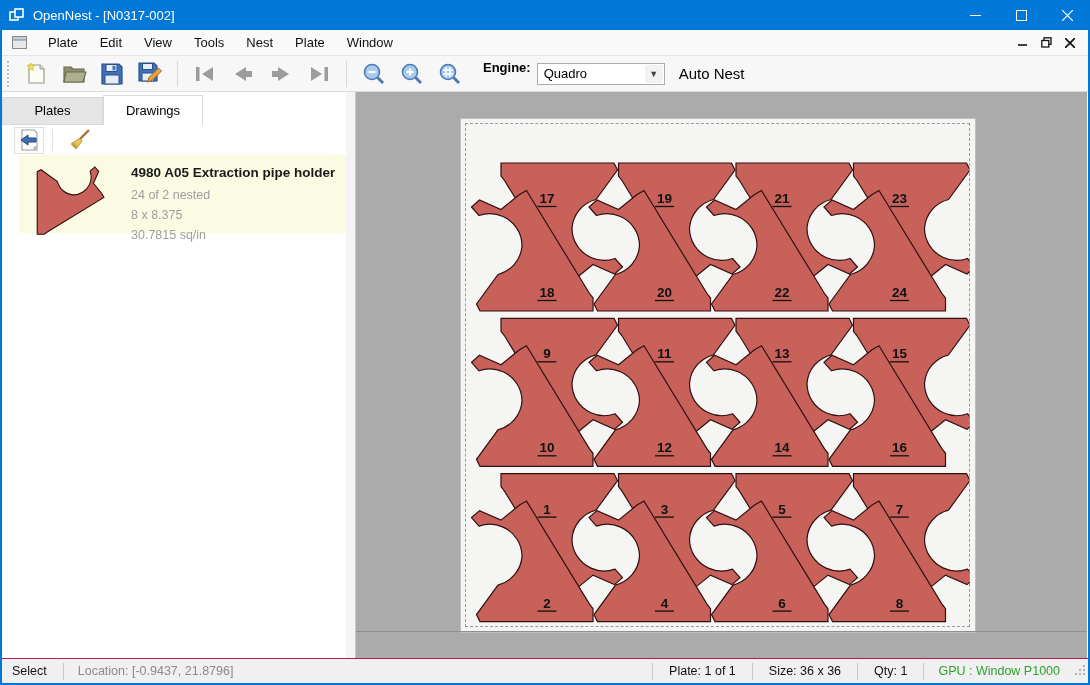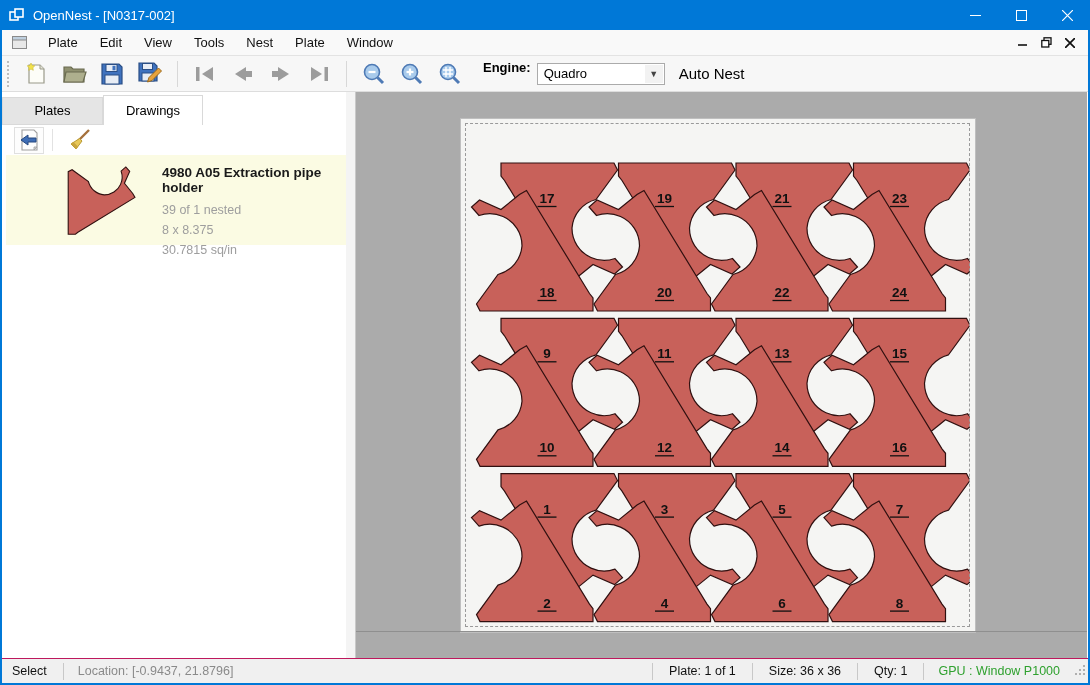--- a/index.html
+++ b/index.html
@@ -38,22 +38,22 @@
   .tabstrip { position:absolute; left:0; top:3px; height:30px; display:flex; align-items:flex-end; }
   .tab { font-size:13px; text-align:center; cursor:default; }
   .tab.inactive { width:101px; padding:5px 0 6px; background:#e5e5e5; border:1px solid #D9D9D9; }
   .tab.active   { width:100px; padding:7px 0 7px; background:#fff; border:1px solid #D9D9D9; border-bottom:none; }
   .minibar { position:absolute; left:0; top:33px; width:100%; height:30px; background:#fff;
              display:flex; align-items:center; }
   .mini-btn { width:30px; height:27px; display:flex; align-items:center; justify-content:center; margin-left:12px;
               border:1px solid #E0E0E0; background:#FDFDFD; }
   .mini-sep { width:1px; height:22px; background:#E2E2E2; margin-left:8px; }
   .mini-btn.noborder{ border:none; background:transparent; }
-  .drawing-item { position:absolute; left:4px; top:63px; width:345px; height:90px; background:#FBFBE3;
-                  display:flex;padding-left:44px; }
+  .drawing-item { position:absolute; left:17px; top:63px; width:345px; height:78px; background:#FBFBE3;
+                  display:flex; }
   .thumb { margin:10px 0 0 14px; }
   .d-info { margin:10px 0 0 22px; }
   .d-title { font-size:13.5px; font-weight:bold; color:#1a1a1a; margin-bottom:5px; }
   .d-meta { font-size:12.5px; color:#9E9E9E; line-height:20px; }
   .side-scroll { position:absolute; right:0; top:0; width:9px; height:566px; background:#F4F4F4; }
   .side-divider { position:absolute; left:355px; top:92px; width:1px; height:566px; background:#C9C9C9; }
 
   
   .canvas { position:absolute; left:356px; top:92px; width:731px; height:566px; background:#ABABAB; }
   .sheet { position:absolute; left:105px; top:27px; width:514px; height:513px; background:#F5F5F3;
@@ -262,21 +262,21 @@
     <div class="drawing-item">
       <div class="thumb">
         <svg width="76" height="72" viewBox="-7 -4 136 130">
           <g transform="rotate(-90 60.5 60.5)">
             <path id="thumb-part" d="M 0,0 L 113,0 L 116.5,7 L 95,36.5 A 32,32 0 0 0 71,65 A 32,32 0 0 0 90,94.5 A 32,32 0 0 0 114,95.5 L 121.5,104 L 113.5,111 L 92,101.5 L 73.5,116.5 L 66.5,120.5 L 3.5,17.5 L 0,13 Z" fill="#C8615A" stroke="#301010" stroke-width="2"></path>
           </g>
         </svg>
       </div>
       <div class="d-info">
         <div class="d-title">4980 A05 Extraction pipe holder</div>
-        <div class="d-meta">39 of 1 nested</div>
+        <div class="d-meta">24 of 2 nested</div>
         <div class="d-meta">8 x 8.375</div>
         <div class="d-meta">30.7815 sq/in</div>
       </div>
     </div>
     <div class="side-scroll"></div>
   </div>
   <div class="side-divider"></div>
 
   <div class="canvas">
     <div class="sheet">

